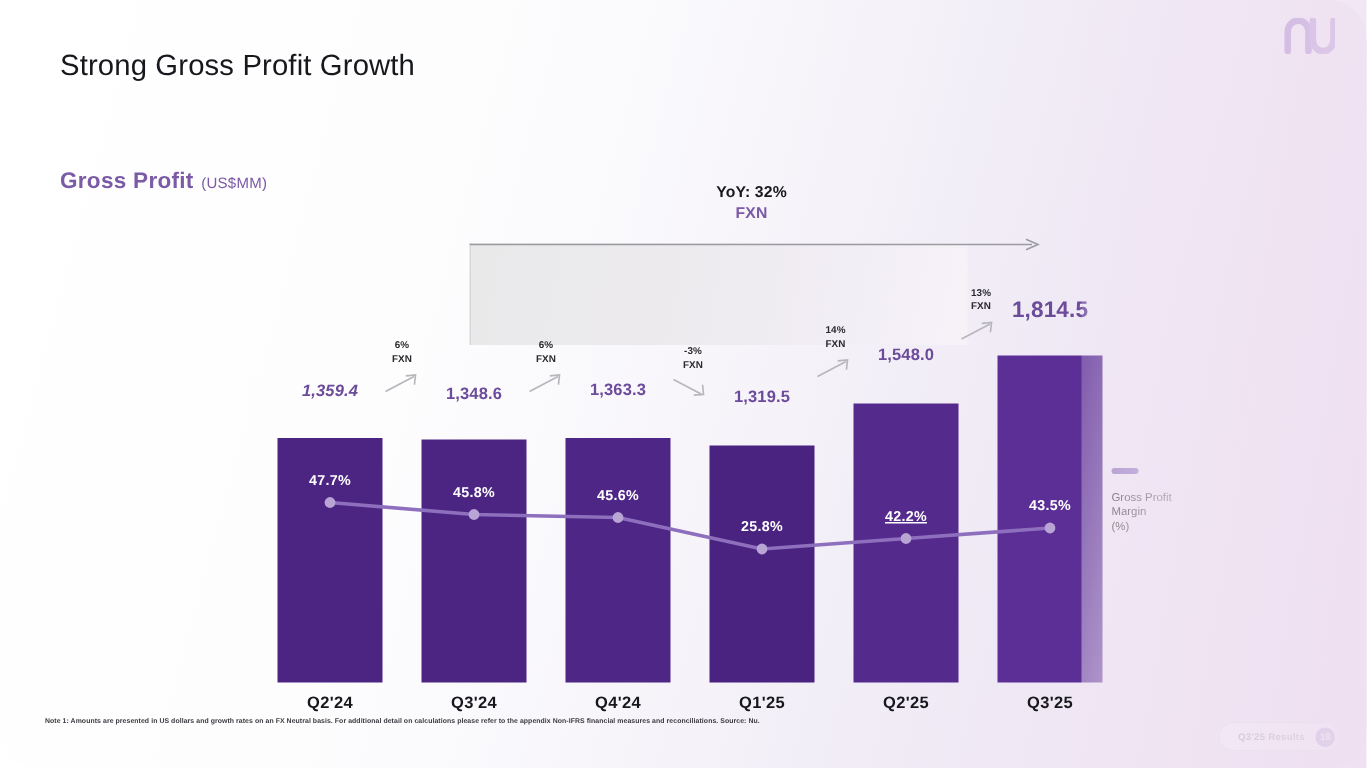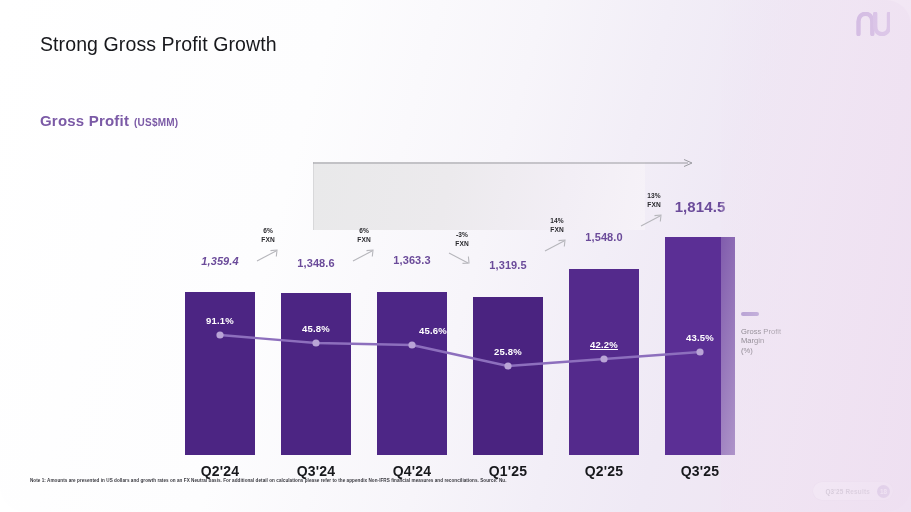--- a/index.html
+++ b/index.html
@@ -41,21 +41,21 @@
   .t-line2{
     font-size:19.5px; font-weight:700; color:#17181c;
     letter-spacing:.1px; line-height:26px;
   }
   
   #section-label{
     position:absolute; left:40px; top:112px;
     color:#7b5aa6; display:flex; align-items:baseline; gap:5px;
   }
   .sl-main{ font-size:15px; font-weight:700; letter-spacing:.2px; }
-  .sl-sub{ font-size:10px; font-weight:700; letter-spacing:.2px; }
+  .sl-sub{ font-size:10px; font-weight:400; letter-spacing:.2px; }
   
   #yoy{
     position:absolute; left:460px; top:121px;
     text-align:center; width:82px; line-height:14px;
   }
   .yoy-main{ font-size:10.5px; font-weight:700; color:#17181c; letter-spacing:.1px;}
   .yoy-sub{ font-size:10.5px; font-weight:700; color:#7b5aa6; letter-spacing:.1px;}
   
   #wedge{
     position:absolute; left:313px; top:162px;
@@ -80,21 +80,21 @@
     position:absolute; width:70px; text-align:center;
     font-size:9.5px; font-weight:700; color:#ffffff; letter-spacing:.2px;
   }
   .growth{
     position:absolute; width:40px; text-align:center;
     font-size:6.6px; font-weight:700; color:#2a2a2e; line-height:8.5px;
     letter-spacing:.1px;
   }
   .xlabel{
     position:absolute; width:110px; text-align:center;
-    font-size:14px; font-weight:700; color:#17181c; letter-spacing:.2px;
+    font-size:11px; font-weight:700; color:#17181c; letter-spacing:.2px;
   }
   .mini-arrow{ position:absolute; }
   
   #legend{ position:absolute; left:741px; top:312px; width:66px; }
   .legend-swatch{
     width:18px; height:3.5px; background:#8d6fbd; border-radius:2px;
     margin-bottom:11px;
   }
   .legend-text{ font-size:7.6px; font-weight:400; color:#2a2a2e; line-height:9.5px; }
   
@@ -132,20 +132,24 @@
 
   <div id="title-block">
     <div class="t-line1">Strong Gross Profit Growth</div>
   </div>
 
   <div id="section-label">
     <span class="sl-main">Gross Profit</span>
     <span class="sl-sub">(US$MM)</span>
   </div>
 
+  <div id="yoy">
+    <div class="yoy-main">YoY: 32%</div>
+    <div class="yoy-sub">FXN</div>
+  </div>
 
   <div id="wedge"></div>
   <svg id="wedge-arrow" viewBox="0 0 385 10">
     <line x1="0" y1="5" x2="375" y2="5" stroke="#9a9aa0" stroke-width="1"></line>
     <path d="M371 1.5 L379 5 L371 8.5" fill="none" stroke="#9a9aa0" stroke-width="1"></path>
   </svg>
 
   <div id="chart">
 
     <div class="bar-col" style="left:15px; width:70px; height:163px;">
@@ -170,23 +174,23 @@
     <svg style="position:absolute; left:0; top:0; width:580px; height:275px;" viewBox="0 0 580 275">
       <polyline points="50,155 146,163 242,165 338,186 434,179 530,172" fill="none" stroke="#8d6fbd" stroke-width="2.4" stroke-linejoin="round"></polyline>
       <circle cx="50" cy="155" r="3.6" fill="#b9a4d6"></circle>
       <circle cx="146" cy="163" r="3.6" fill="#b9a4d6"></circle>
       <circle cx="242" cy="165" r="3.6" fill="#b9a4d6"></circle>
       <circle cx="338" cy="186" r="3.6" fill="#b9a4d6"></circle>
       <circle cx="434" cy="179" r="3.6" fill="#b9a4d6"></circle>
       <circle cx="530" cy="172" r="3.6" fill="#b9a4d6"></circle>
     </svg>
 
-    <div class="margin-label" style="left:15px; top:135px;">91.1%</div>
+    <div class="margin-label" style="left:15px; top:135px;">47.7%</div>
     <div class="margin-label" style="left:111px; top:143px;">45.8%</div>
-    <div class="margin-label" style="left:207px; top:145px;text-align:right;">45.6%</div>
+    <div class="margin-label" style="left:207px; top:145px;">45.6%</div>
     <div class="margin-label" style="left:303px; top:166px;">25.8%</div>
     <div class="margin-label" style="left:399px; top:159px;text-decoration:underline;">42.2%</div>
     <div class="margin-label" style="left:495px; top:152px;">43.5%</div>
 
     <div class="bar-value" style="left:-5px; top:75px;font-style:italic;">1,359.4</div>
     <div class="bar-value" style="left:91px; top:77px;">1,348.6</div>
     <div class="bar-value" style="left:187px; top:74px;">1,363.3</div>
     <div class="bar-value" style="left:283px; top:79px;">1,319.5</div>
     <div class="bar-value" style="left:379px; top:51px;">1,548.0</div>
     <div class="bar-value big" style="left:475px; top:18px;">1,814.5</div>

